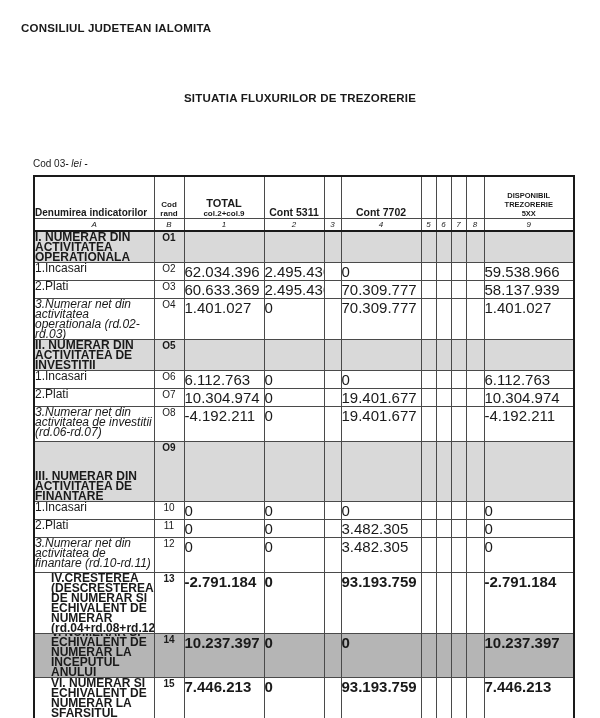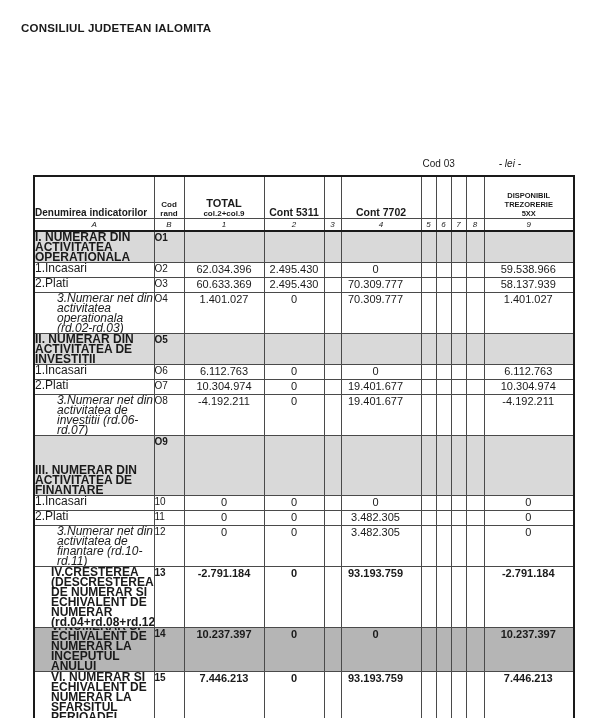--- a/index.html
+++ b/index.html
@@ -21,24 +21,24 @@
     position:absolute;top:22px;left:21px;
     font-size:11.5px;font-weight:bold;letter-spacing:.2px;
   }
   .titles{
     position:absolute;top:92px;left:0;width:600px;text-align:center;
   }
   .doc-title{font-size:11.5px;font-weight:bold;letter-spacing:.2px;}
   .doc-subtitle{font-size:10px;font-weight:bold;margin-top:4px;}
   .meta{
     position:absolute;top:158px;left:33px;width:540px;
-    display:flex;justify-content:flex-end;align-items:flex-end;
+    display:flex;justify-content:flex-start;align-items:flex-end;
     font-size:10px;
   }
-  .lei{font-style:italic;margin-right:52px;margin-left:44px;}
+  .lei{font-style:italic;margin-right:52px;}
 
   table.flux{
     position:absolute;top:175px;left:33px;
     width:540px;
     border-collapse:collapse;table-layout:fixed;
     border:2px solid var(--heavy);
     border-bottom-width:3px;
   }
   table.flux th, table.flux td{
     border:1px solid var(--line);
@@ -60,49 +60,50 @@
     font-size:8px;font-style:italic;text-align:center;
     border-bottom:2px solid var(--heavy);
     background:#fff;vertical-align:middle;
   }
   
   td.lbl{
     font-size:12px;line-height:10px;
     padding:1px 2px;text-align:left;vertical-align:top;
   }
   td.cod{
-    font-size:10px;text-align:left;vertical-align:top;padding-top:1px;
+    font-size:10px;text-align:center;vertical-align:top;padding-top:1px;
   }
   td.num{
-    font-size:11px;text-align:center;vertical-align:top;
+    font-size:15px;text-align:left;vertical-align:top;
     padding:1.5px 4px 1px 1px;white-space:nowrap;margin-left:36px;
   }
   td.num.c7702{padding-right:11px;}
   td.num.disp{padding-right:1px;}
   tr.row-data td{height:14px;}
   tr.row-section td{background:var(--shade);height:30px;}
   tr.row-section td.lbl{font-weight:bold;}
   tr.row-section td.cod{font-weight:bold;}
-  tr.row-net td.lbl{font-style:italic;padding-left:22px;}
+  tr.row-net td.lbl{font-style:italic;}
   tr.row-net td{height:34px;}
   tr.row-grand td.lbl, tr.row-grand-dark td.lbl{font-weight:bold;padding-left:16px;}
   tr.row-grand td.num, tr.row-grand-dark td.num,
   tr.row-grand td.cod, tr.row-grand-dark td.cod{font-weight:bold;}
   tr.row-grand-dark td{background:var(--dark-shade);}
   .cellwrap{display:block;}
   .pad-top{padding-top:29px;}
   .clip-top{margin-top:-7px;}
   td.lbl{overflow:hidden;}
 </style>
 </head>
 <body>
 
 <div class="org">CONSILIUL JUDETEAN IALOMITA</div>
 
 <div class="titles">
+  <div class="doc-title">SITUATIA FLUXURILOR DE TREZORERIE</div>
 </div>
 
 <div class="meta">
   <span>Cod 03</span>
   <span class="lei">- lei -</span>
 </div>
 
 <table class="flux">
   <colgroup>
     <col style="width:120px">

